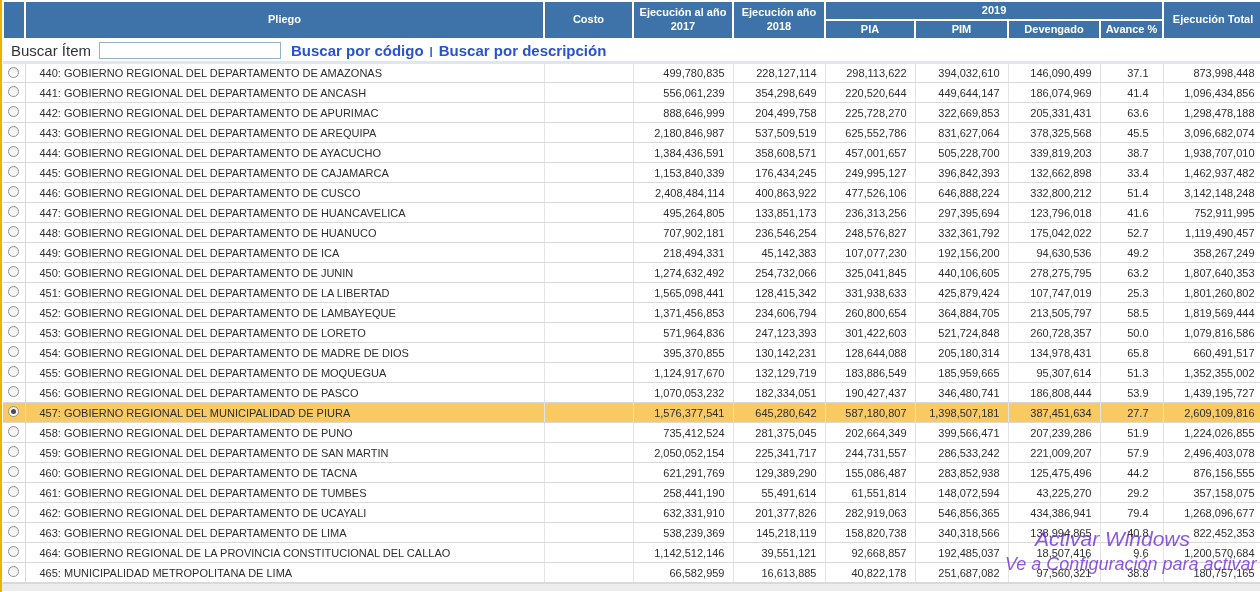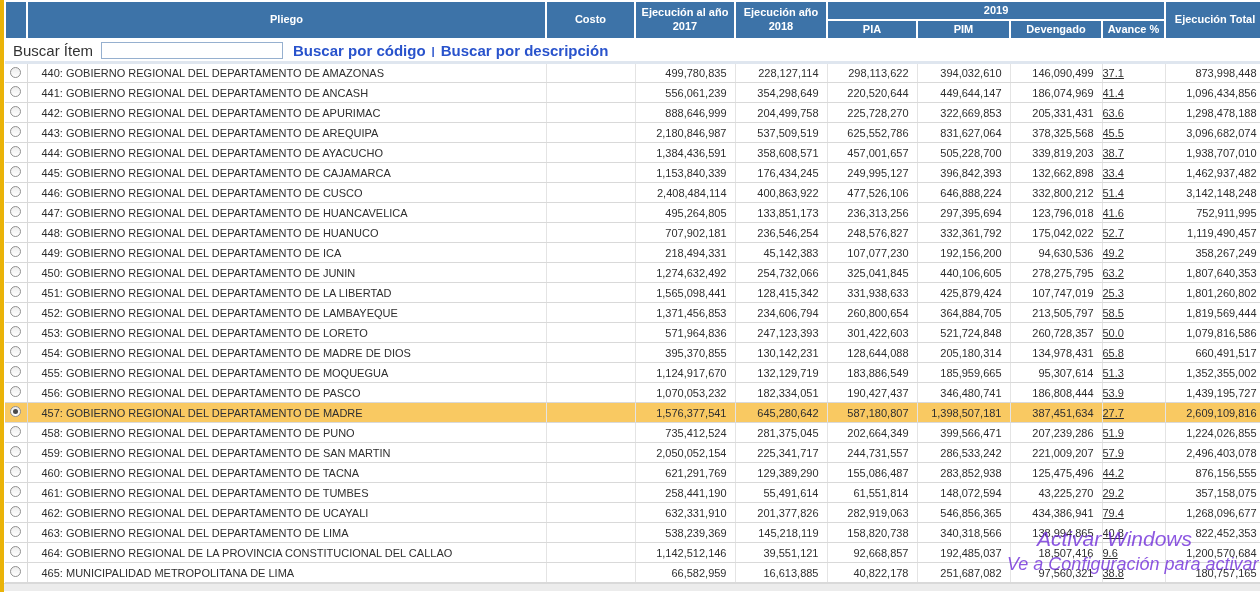--- a/index.html
+++ b/index.html
@@ -1,20 +1,20 @@
 <!DOCTYPE html>
 <html style="--header-bg: #3d73a8; --highlight-bg: #f9c962; --link-color: #2953cc;"><head>
 <meta charset="utf-8">
 <style>
   * { margin:0; padding:0; box-sizing:border-box; }
   html,body { background:#fff; }
   .app {
     position:relative; width:1260px; height:592px; overflow:hidden;
     background:#fff; font-family:"Liberation Sans", sans-serif;
-    border-left:4px solid #eab308;
+    border-left:2px solid #eab308;
   }
   table { border-collapse:collapse; table-layout:fixed; width:1260px; }
 
   
   thead th {
     background:var(--header-bg, #3d73a8); color:#fff; font-weight:bold;
     font-size:11px; text-align:center; vertical-align:middle;
     border:2px solid #fff; padding:1px 2px; line-height:1.25;
   }
   thead tr { height:19px; }
@@ -40,21 +40,21 @@
   
   tbody tr { height:20px; }
   tbody td {
     font-size:11px; color:#2e2e2e; background:#fff;
     border-bottom:1px solid #d9d9d9; border-right:1px solid #e4e4e4;
     overflow:hidden; white-space:nowrap; vertical-align:middle;
   }
   td.radio-cell { text-align:center; border-right:1px solid #d9d9d9; }
   td.name-cell  { padding-left:14px; }
   td.num-cell   { text-align:right; padding-right:8px; }
-  td.avance-cell{ text-align:left; padding-right:14px;text-decoration:underline; }
+  td.avance-cell{ text-align:right; padding-right:14px; }
   tr.highlight td { background:var(--highlight-bg, #f9c962); }
 
   .radio {
     display:inline-block; width:11px; height:11px; border-radius:50%;
     border:1px solid #8f8f8f; background:#fdfdfd;
     background:linear-gradient(#ececec,#ffffff); cursor:pointer;
   }
   .radio.checked::after {
     content:''; display:block; width:5px; height:5px; border-radius:50%;
     background:#4a4a4a; margin:2px auto 0 auto;
@@ -315,21 +315,21 @@
     <td class="num-cell">1,070,053,232</td>
     <td class="num-cell">182,334,051</td>
     <td class="num-cell">190,427,437</td>
     <td class="num-cell">346,480,741</td>
     <td class="num-cell">186,808,444</td>
     <td class="avance-cell">53.9</td>
     <td class="num-cell">1,439,195,727</td>
   </tr>
         <tr class="highlight">
     <td class="radio-cell"><span class="radio checked"></span></td>
-    <td class="name-cell">457: GOBIERNO REGIONAL DEL DEPARTAMENTO DE MADRE</td>
+    <td class="name-cell">457: GOBIERNO REGIONAL DEL MUNICIPALIDAD DE PIURA</td>
     <td class="num-cell"></td>
     <td class="num-cell">1,576,377,541</td>
     <td class="num-cell">645,280,642</td>
     <td class="num-cell">587,180,807</td>
     <td class="num-cell">1,398,507,181</td>
     <td class="num-cell">387,451,634</td>
     <td class="avance-cell">27.7</td>
     <td class="num-cell">2,609,109,816</td>
   </tr>
         <tr>

